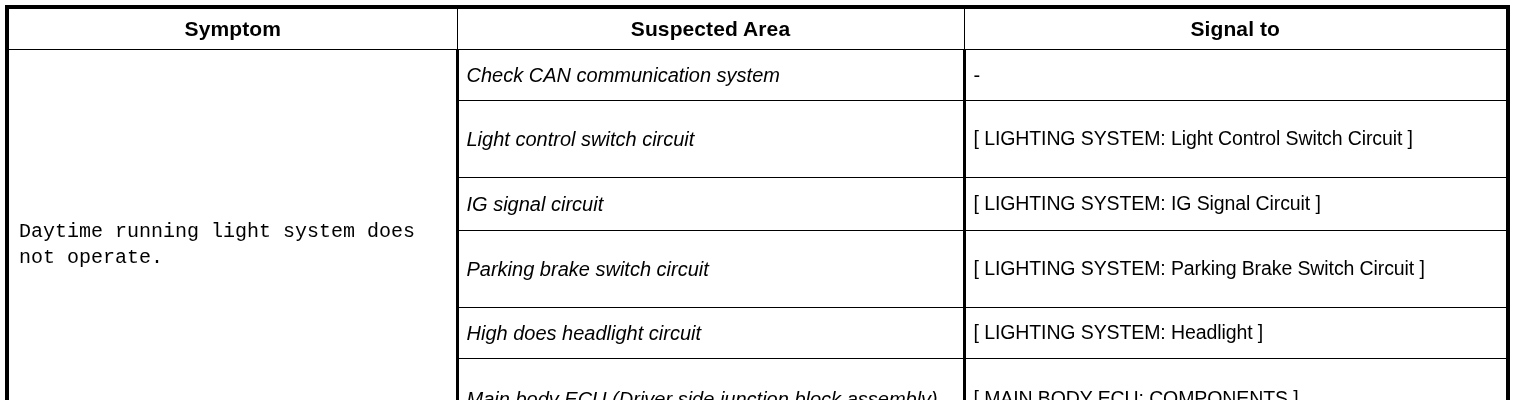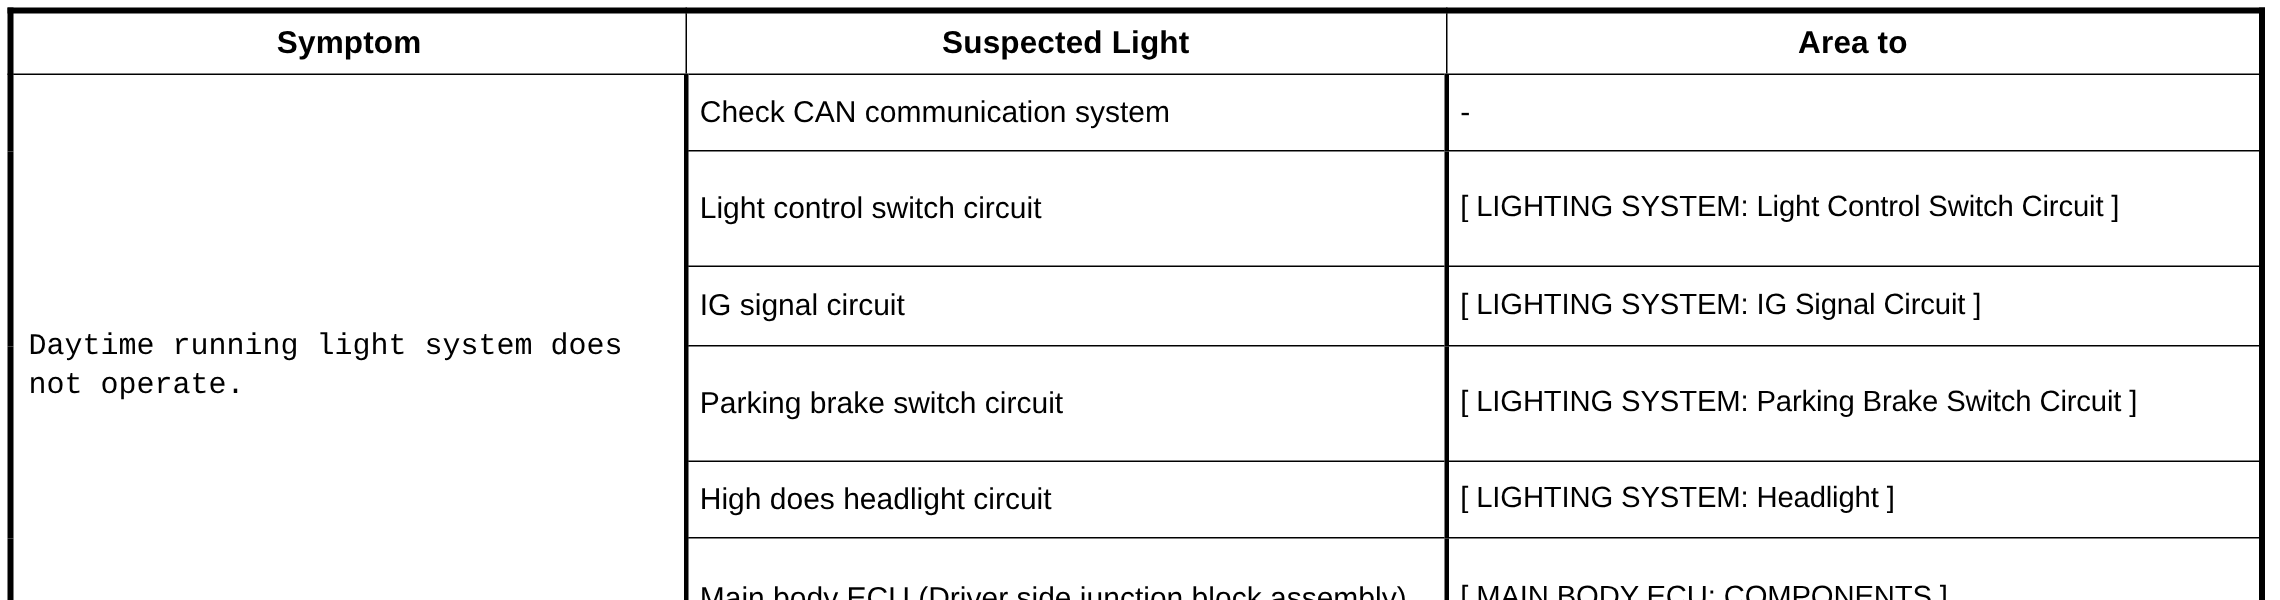--- a/index.html
+++ b/index.html
@@ -73,20 +73,21 @@
   }
 
   
   td.area-cell {
     text-align: left;
     font-size: 20px;
     font-weight: normal;
     line-height: 1.3;
     padding: 5px 8px 5px 8px;
     border-right: 3px solid #000000;
+    font-style: italic;
   }
 
   
   td.refer-cell {
     text-align: left;
     font-size: 19.5px;
     font-weight: normal;
     line-height: 1.3;
     padding: 5px 8px 5px 8px;
     letter-spacing: -0.1px;
@@ -112,22 +113,22 @@
   <table class="dtc-table">
     <colgroup>
       <col class="col-symptom">
       <col class="col-area">
       <col class="col-refer">
     </colgroup>
 
     <thead>
       <tr>
         <th>Symptom</th>
-        <th>Suspected Light</th>
-        <th>Area to</th>
+        <th>Suspected Area</th>
+        <th>Signal to</th>
       </tr>
     </thead>
 
     <tbody>
 
       <tr class="r-1">
         <td class="symptom-cell" rowspan="6">
           <span class="symptom-text">Daytime running light system does not operate.</span>
         </td>
         <td class="area-cell">Check CAN communication system</td>

